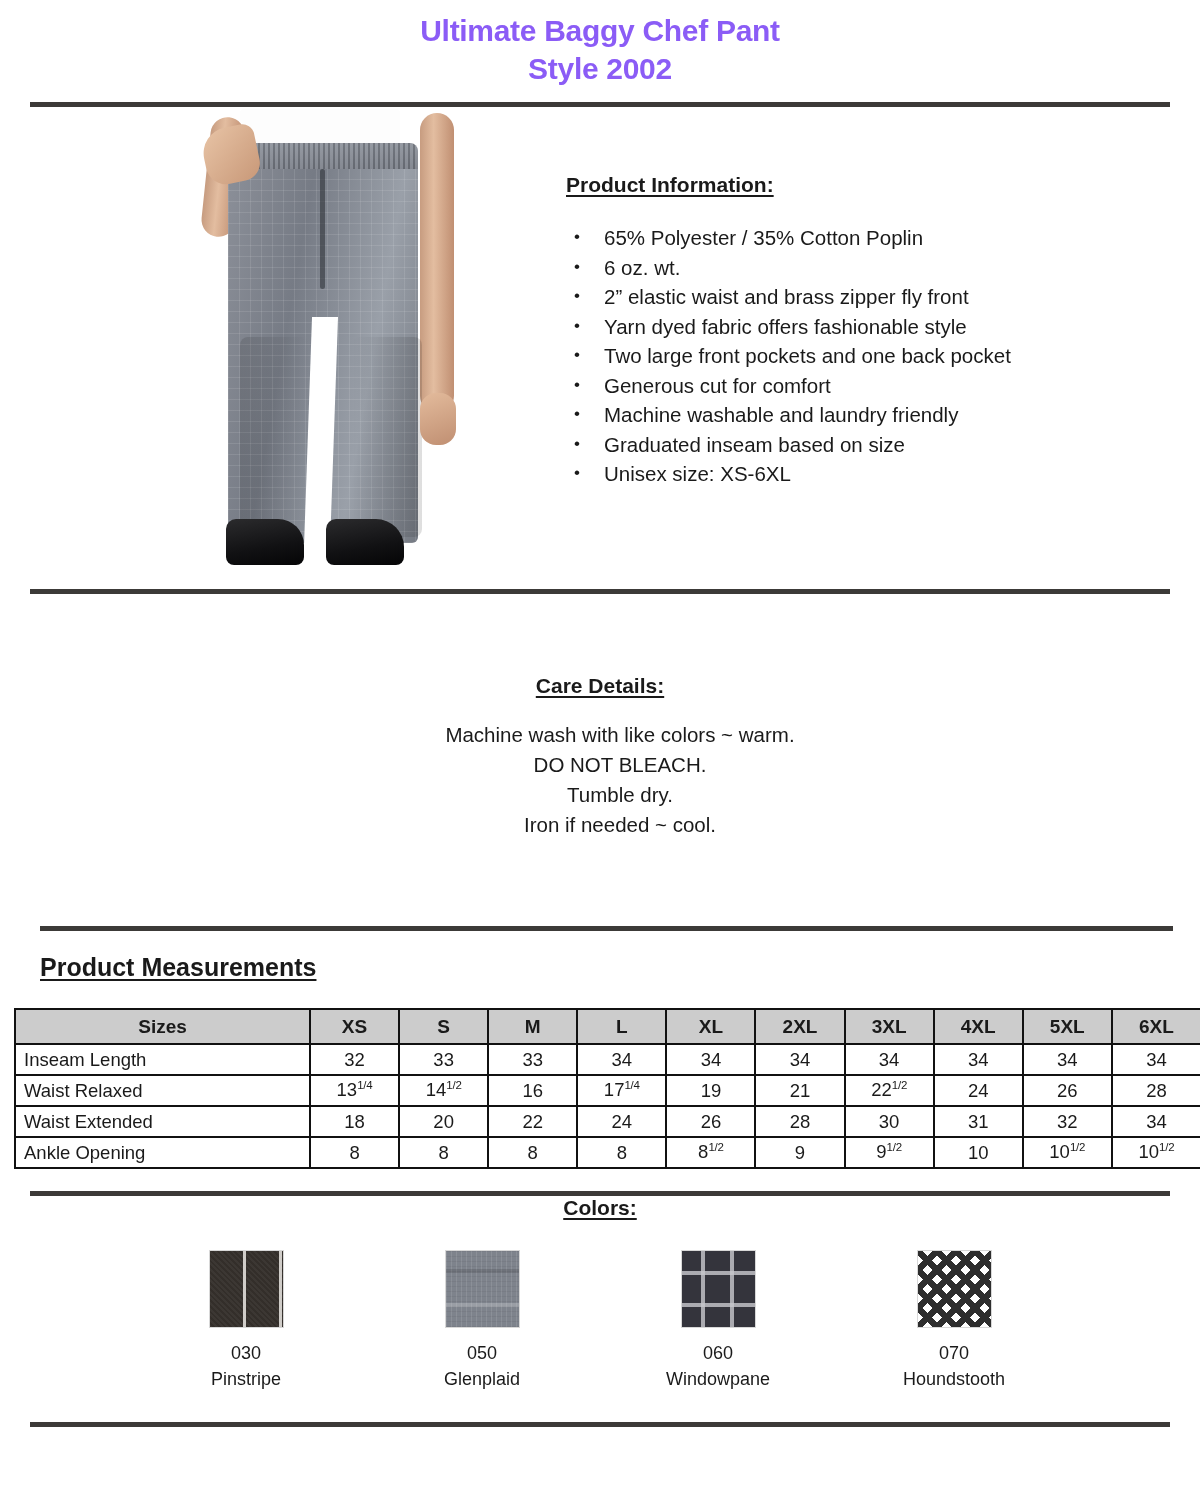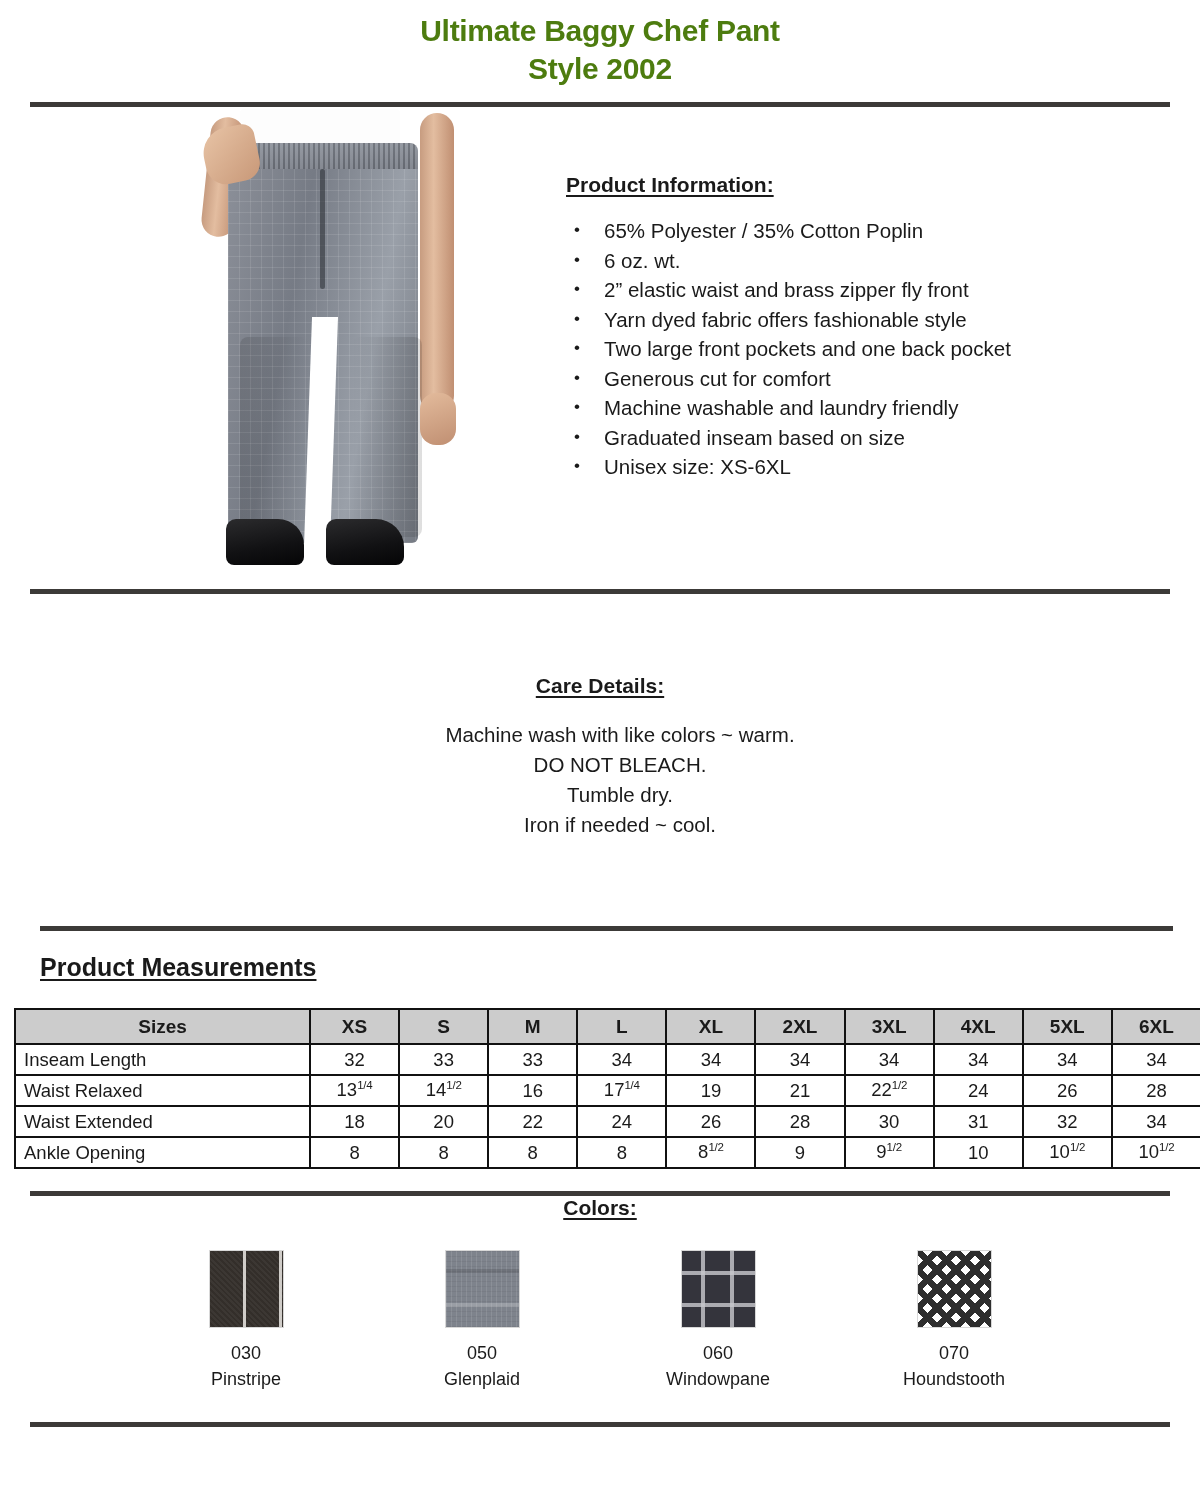--- a/index.html
+++ b/index.html
@@ -18,21 +18,21 @@
   
   .title-block {
     padding-top: 12px;
     text-align: center;
   }
   .title-line {
     font-size: 30px;
     font-weight: bold;
     letter-spacing: -0.3px;
     line-height: 38px;
-    color: #4d7c0f;
+    color: #8b5cf6;
   }
 
   
   .rule {
     height: 5px;
     background: #3c3a38;
     margin: 0 auto;
     width: 1140px;
   }
   .rule.r-top   { margin-top: 14px; }
@@ -133,21 +133,21 @@
 
   .info {
     padding-left: 96px;
     padding-top: 66px;
   }
   .info-head {
     font-size: 21px;
     font-weight: bold;
     text-decoration: underline;
     text-underline-offset: 3px;
-    margin-bottom: 19px;
+    margin-bottom: 26px;
   }
   .blist { list-style: none; margin: 0; padding: 0; }
   .blist li {
     font-size: 20.5px;
     line-height: 29.5px;
     position: relative;
     padding-left: 38px;
   }
   .blist li::before {
     content: "•";

